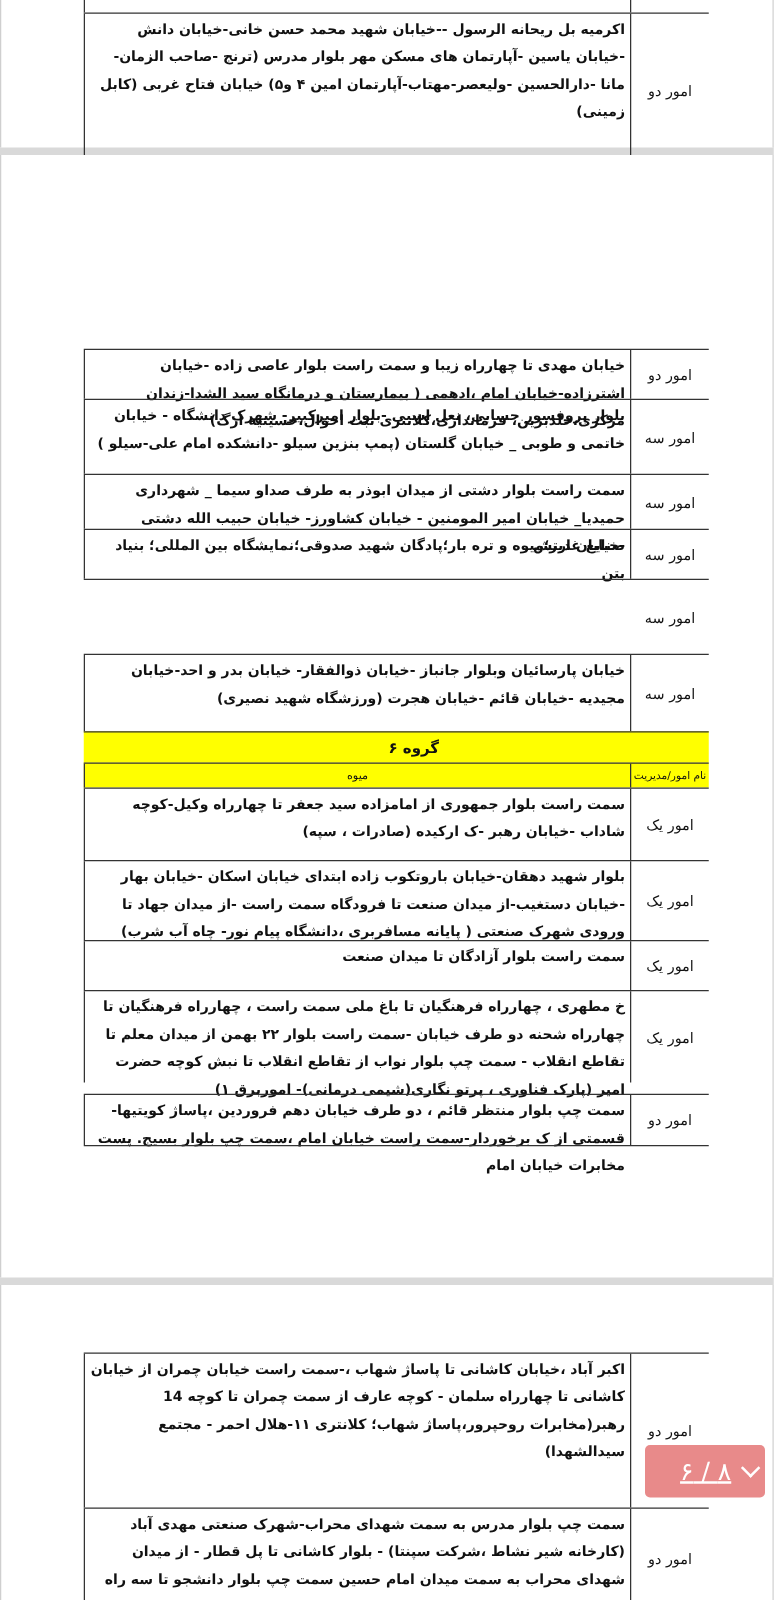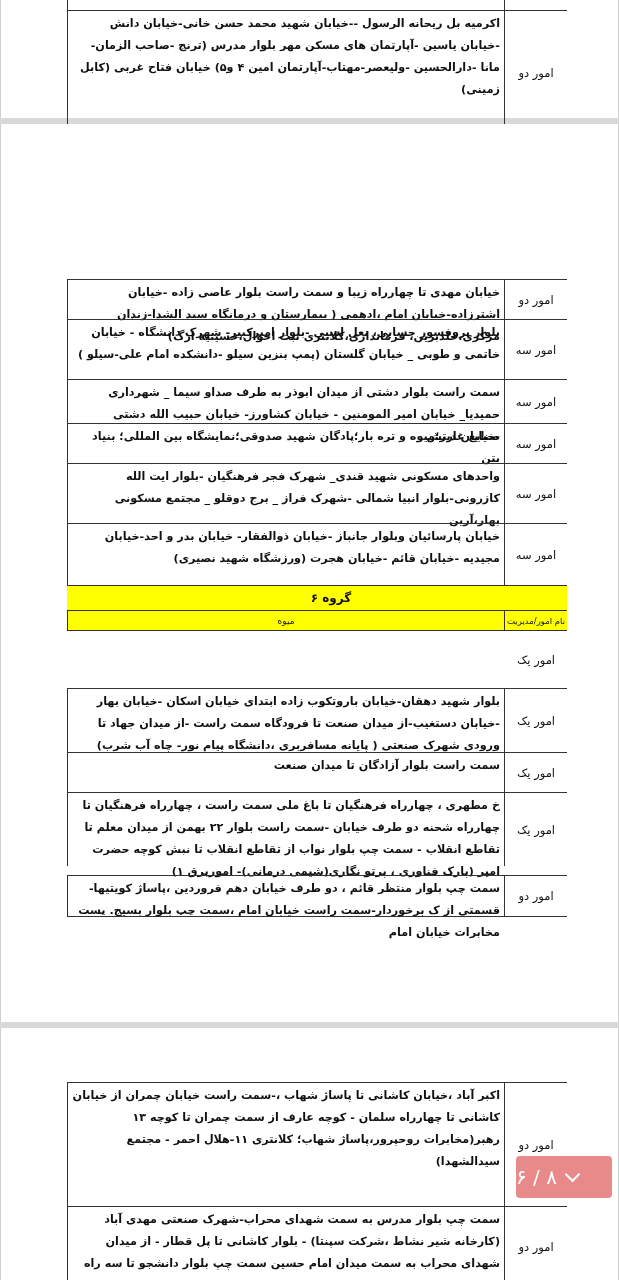--- a/index.html
+++ b/index.html
@@ -45,22 +45,22 @@
     border-right:1px solid #333; border-left:1px solid #333; box-sizing:border-box;
     display:flex; align-items:center; justify-content:center; font-weight:normal;
   }
   .col-head .c-name {
     position:absolute; left:438px; top:0; width:62px; height:100%;
     display:flex; align-items:center; justify-content:center; font-weight:normal; font-size:8.5px;
   }
   .pager {
     position:absolute; left:516px; top:1156px; width:96px; height:42px;
     background:#e88a8a; border-radius:4px;
-    display:flex; align-items:center; justify-content:flex-end; gap:10px;
-    color:#ffffff; font-size:20px; direction:rtl; cursor:pointer;
+    display:flex; align-items:center; justify-content:flex-start; gap:10px;
+    color:#ffffff; font-size:20px; direction:rtl; cursor:pointer;text-decoration:underline;
   }
   .pager .chev {
     width:9px; height:9px; border-right:2px solid #fff; border-bottom:2px solid #fff;
     transform:rotate(45deg); margin-top:-6px; margin-right:6px;
   }
 </style>
 </head>
 <body>
 
 <div class="page" style="top:0; height:118px;">
@@ -88,37 +88,37 @@
 </div>
 <div class="row" style="top:379px; height:44px;">
   <div class="addr">سمت راست بلوار دشتی از میدان ابوذر به طرف صداو سیما _ شهرداری حمیدیا_ خیابان امیر المومنین - خیابان کشاورز- خیابان حبیب الله دشتی -خیابان ارتش</div>
   <div class="name">امور سه</div>
 </div>
 <div class="row" style="top:423px; height:40px;">
   <div class="addr">صنایع غدیر؛میوه و تره بار؛پادگان شهید صدوقی؛نمایشگاه بین المللی؛ بنیاد بتن</div>
   <div class="name">امور سه</div>
 </div>
 <div class="row" style="top:463px; height:60px;">
-  <div class="addr">واحدهای مسکونی شهید قندی_ شهرک فجر فرهنگیان -بلوار ایت الله کازرونی-بلوار انبیا شمالی -شهرک فراز _ برج دوقلو _ مجتمع مسکونی بهار،آرین</div>
   <div class="name">امور سه</div>
 </div>
 <div class="row" style="top:523px; height:62px;">
   <div class="addr">خیابان پارسائیان وبلوار جانباز -خیابان ذوالفقار- خیابان بدر و احد-خیابان مجیدیه -خیابان قائم -خیابان هجرت (ورزشگاه شهید نصیری)</div>
   <div class="name">امور سه</div>
 </div>
 
 <div class="yellow group-title" style="top:585px;">
   <span>گروه ۶</span>
 </div>
 <div class="yellow col-head" style="top:610px;">
   <div class="c-addr">میوه</div>
   <div class="c-name">نام امور/مدیریت</div>
 </div>
 
 <div class="row" style="top:630px; height:58px;">
+  <div class="addr">سمت راست بلوار جمهوری از امامزاده سید جعفر تا چهارراه وکیل-کوچه شاداب -خیابان رهبر -ک ارکیده (صادرات ، سپه)</div>
   <div class="name">امور یک</div>
 </div>
 <div class="row" style="top:688px; height:64px;">
   <div class="addr">بلوار شهید دهقان-خیابان باروتکوب زاده ابتدای خیابان اسکان -خیابان بهار -خیابان دستغیب-از میدان صنعت تا فرودگاه سمت راست -از میدان جهاد تا ورودی شهرک صنعتی ( پایانه مسافربری ،دانشگاه پیام نور- چاه آب شرب)</div>
   <div class="name">امور یک</div>
 </div>
 <div class="row" style="top:752px; height:40px;">
   <div class="addr">سمت راست بلوار آزادگان تا میدان صنعت</div>
   <div class="name">امور یک</div>
 </div>
@@ -128,21 +128,21 @@
 </div>
 <div class="row" style="top:875px; height:41px;">
   <div class="addr">سمت چپ بلوار منتظر قائم ، دو طرف خیابان دهم فروردین ،پاساژ کویتیها-قسمتی از ک برخوردار-سمت راست خیابان امام ،سمت چپ بلوار بسیج. پست مخابرات خیابان امام</div>
   <div class="name">امور دو</div>
 </div>
 <div class="bottom-line" style="top:916px;"></div>
 
 <div class="page" style="top:1028px; height:252px;"></div>
 
 <div class="row" style="top:1082px; height:124px;">
-  <div class="addr">اکبر آباد ،خیابان کاشانی تا پاساژ شهاب ،-سمت راست خیابان چمران از خیابان کاشانی تا چهارراه سلمان - کوچه عارف از سمت چمران تا کوچه ۱۳ رهبر(مخابرات روحپرور،پاساژ شهاب؛ کلانتری ۱۱-هلال احمر - مجتمع سیدالشهدا)</div>
+  <div class="addr">اکبر آباد ،خیابان کاشانی تا پاساژ شهاب ،-سمت راست خیابان چمران از خیابان کاشانی تا چهارراه سلمان - کوچه عارف از سمت چمران تا کوچه 14 رهبر(مخابرات روحپرور،پاساژ شهاب؛ کلانتری ۱۱-هلال احمر - مجتمع سیدالشهدا)</div>
   <div class="name">امور دو</div>
 </div>
 <div class="row" style="top:1206px; height:80px;">
   <div class="addr">سمت چپ بلوار مدرس به سمت شهدای محراب-شهرک صنعتی مهدی آباد (کارخانه شیر نشاط ،شرکت سپنتا) - بلوار کاشانی تا پل قطار - از میدان شهدای محراب به سمت میدان امام حسین سمت چپ بلوار دانشجو تا سه راه تعاون</div>
   <div class="name">امور دو</div>
 </div>
 
 <div class="pager">
   <span class="chev"></span>
   <span>۸ / ۶</span>

